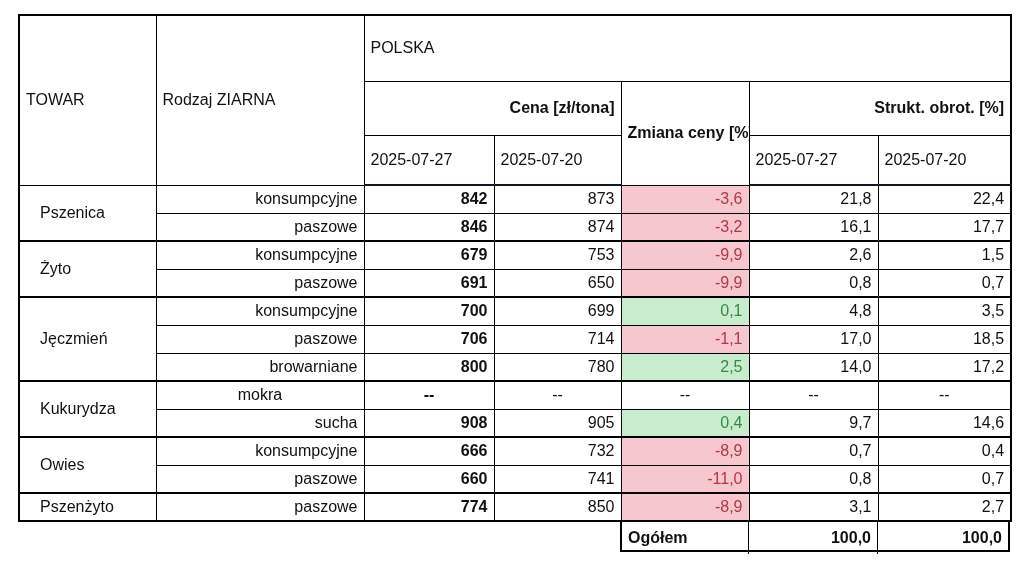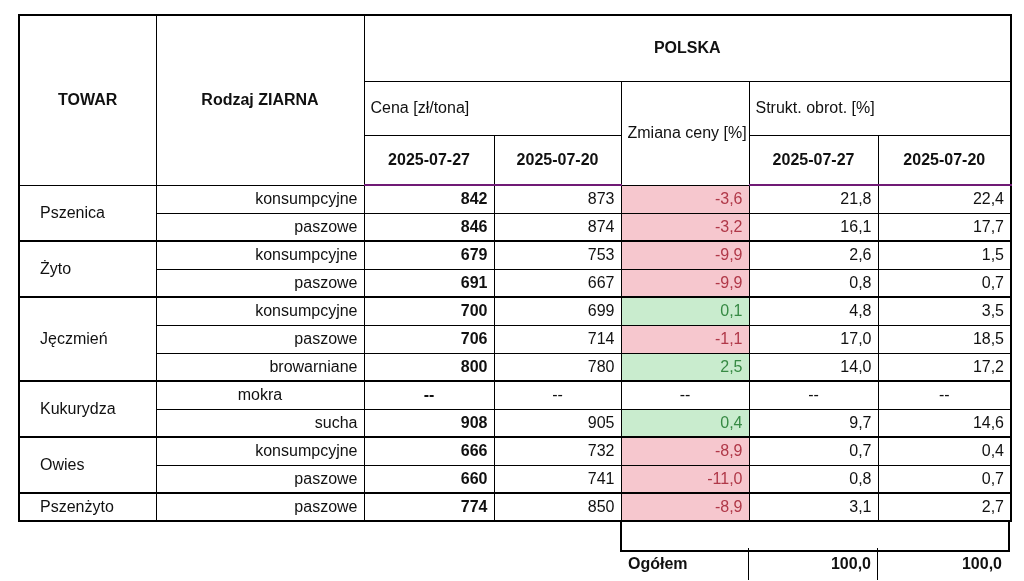--- a/index.html
+++ b/index.html
@@ -32,33 +32,33 @@
     padding: 0 6px;
     font-size: 16px;
     overflow: hidden;
     white-space: nowrap;
   }
   
   tr.h1 { height: 66px; }
   tr.h2 { height: 54px; }
   tr.h3 { height: 50px; }
   th.hb {
-    font-weight: bold;
-    text-align: center;
+    font-weight: normal;
+    text-align: left;
     vertical-align: middle;
   }
   th.region { font-size: 18px; }
   th.hr {
-    font-weight: normal;
+    font-weight: bold;
     font-size: 17px;
-    text-align: left;
+    text-align: right;
     vertical-align: middle;
   }
   th.hz { white-space: normal; padding: 0 26px; line-height: 1.55; margin-top: 43px; }
-  tr.h3 th { border-bottom: 2px solid #701a75; }
+  tr.h3 th { border-bottom: 2px solid #0f172a; }
   th.deep { border-bottom: 2px solid #000; }
   
   tbody tr { height: 28px; }
   tbody td { vertical-align: middle; }
   tbody td.towar { text-align: left; padding-left: 20px; }
   tbody td.rodzaj { text-align: right; }
   tbody td.num { text-align: right; }
   tbody td.bold { font-weight: bold; }
   tbody td.na { text-align: center; }
   tr.grp td { border-top: 2px solid #000; }
@@ -74,21 +74,20 @@
     border: 2px solid #000;
     border-top: none;
     font-size: 16px;
     font-weight: bold;
   }
   .fcell {
     box-sizing: border-box;
     display: flex;
     align-items: center;
     padding: 16px 6px;
-    margin-top: 26px;
   }
   .fcell + .fcell { border-left: 1px solid #000; }
   .flabel { flex: 0 0 126px; justify-content: flex-start; }
   .fnum1  { flex: 0 0 129px; justify-content: flex-end; }
   .fnum2  { flex: 1 1 auto;  justify-content: flex-end; }
 </style>
 </head>
 <body>
 
 <div class="table-wrap">
@@ -143,21 +142,21 @@
           <td class="rodzaj">konsumpcyjne</td>
           <td class="num bold">679</td>
           <td class="num">753</td>
           <td class="num change down">-9,9</td>
           <td class="num">2,6</td>
           <td class="num">1,5</td>
         </tr>
         <tr>
           <td class="rodzaj">paszowe</td>
           <td class="num bold">691</td>
-          <td class="num">667</td>
+          <td class="num">650</td>
           <td class="num change down">-9,9</td>
           <td class="num">0,8</td>
           <td class="num">0,7</td>
         </tr>
         <tr class="grp">
           <td rowspan="3" class="towar">Jęczmień</td>
           <td class="rodzaj">konsumpcyjne</td>
           <td class="num bold">700</td>
           <td class="num">699</td>
           <td class="num change up">0,1</td>

